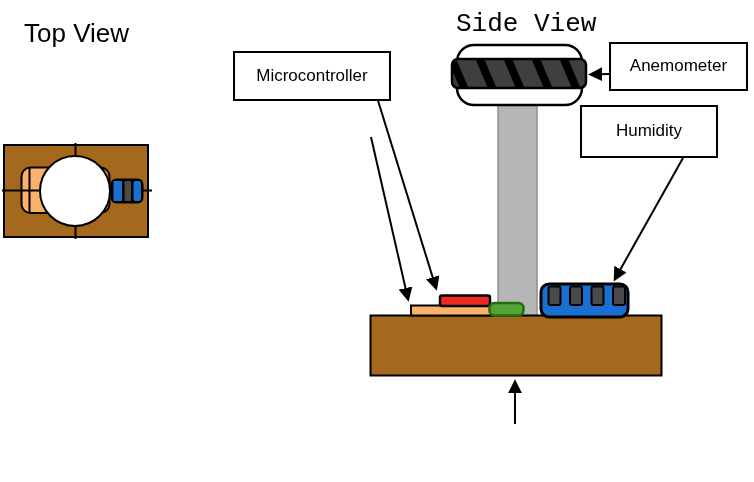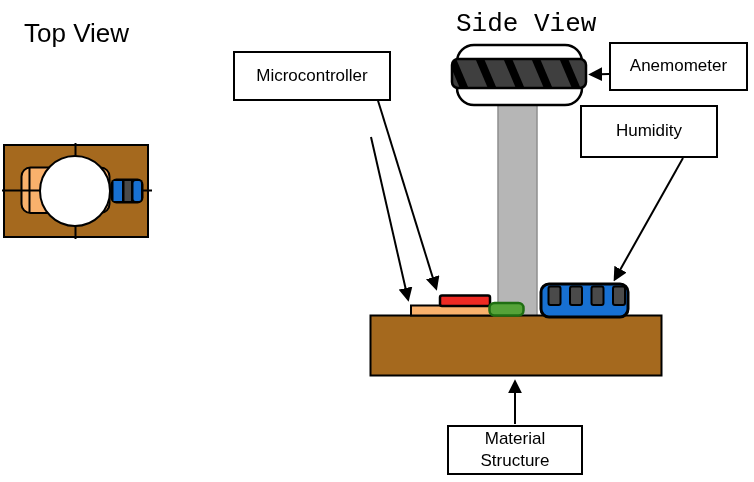--- a/index.html
+++ b/index.html
@@ -102,20 +102,14 @@
   <div class="label-box" style="left:609px;top:42px;width:139px;height:49px;">
     <span>Anemometer</span>
   </div>
 
   <div class="label-box" style="left:580px;top:105px;width:138px;height:53px;">
     <div class="stack">
       <span>Humidity</span>
     </div>
   </div>
 
-  <div class="label-box" style="left:447px;top:425px;width:136px;height:50px;">
-    <div class="stack">
-      <span>Material</span>
-      <span>Structure</span>
-    </div>
-  </div>
 
 </div>
 
 </body></html>

